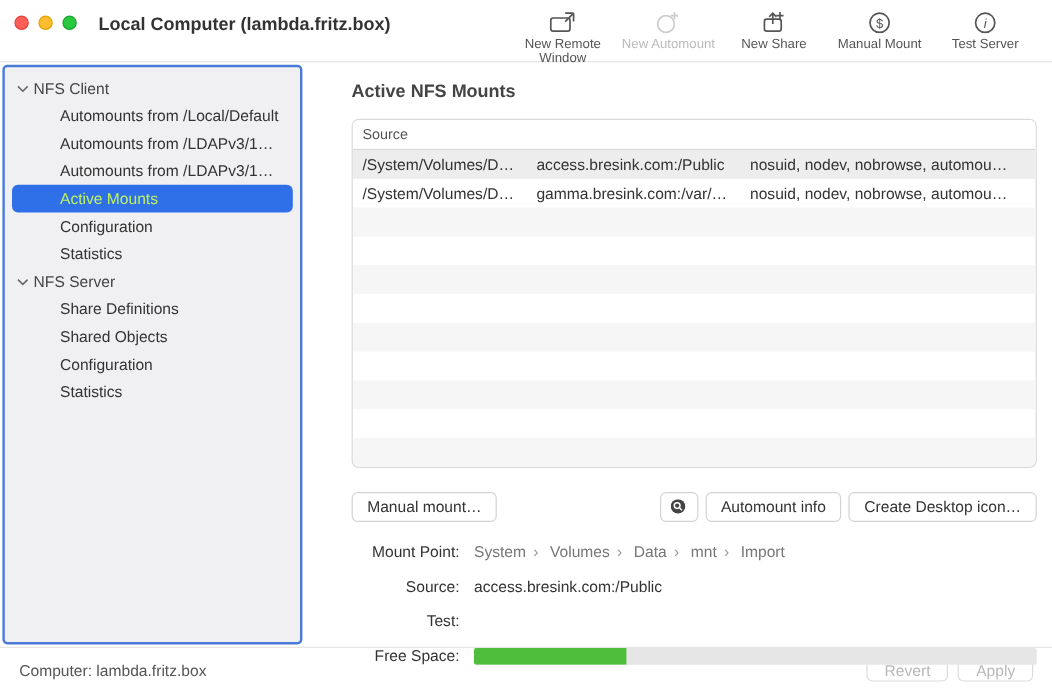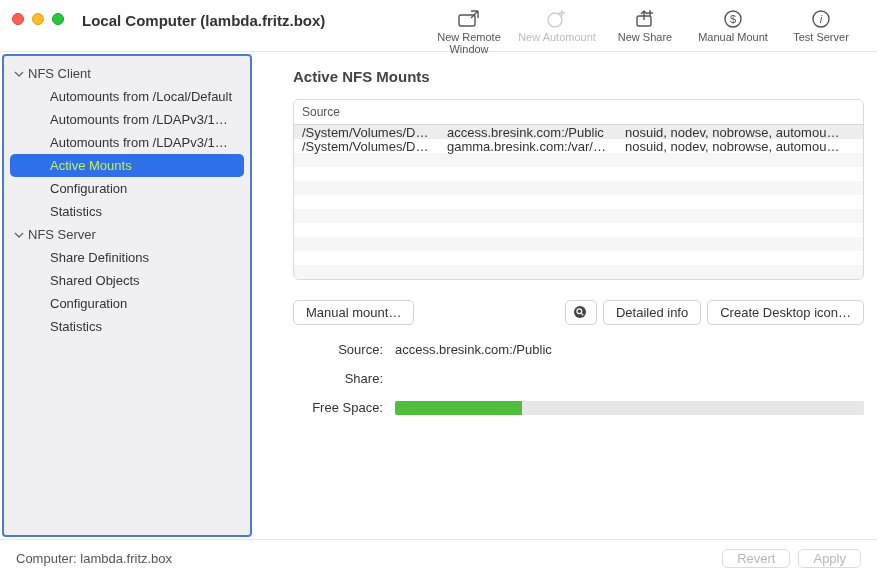--- a/index.html
+++ b/index.html
@@ -27,21 +27,21 @@
 .content{flex:1;padding:16px 13px 8px;display:flex;flex-direction:column}
 h2.sect{font-size:15px;font-weight:600;color:#444;margin-bottom:14px}
 
 .table{border:1px solid #d9d9d9;border-radius:6px;overflow:hidden;flex:0 0 auto}
 .thead{display:flex;background:#fff;border-bottom:1px solid #d9d9d9;font-size:12px;color:#555}
 .thead>div,.trow>div{padding:5px 8px;white-space:nowrap;overflow:hidden;text-overflow:ellipsis}
 .thead>div{border-right:1px solid #e4e4e4}
 .thead>div:last-child{border-right:none}
 .c1{width:145px}.c2{width:178px}.c3{flex:1}
 .tbody{}
-.trow{display:flex;font-size:13px;color:#333;height:14px;align-items:center}
+.trow{display:flex;font-size:13px;color:#333;height:24px;align-items:center}
 .trow.sel{background:#ededed}
 .trow.stripe{background:#f6f6f7}
 
 .btnrow{display:flex;gap:6px;margin:20px 0 10px}
 .btn{background:#fff;border:1px solid #d3d3d3;border-radius:5px;padding:4px 12px;font-size:13px;color:#333}
 .btn.icon{padding:4px 8px;display:flex;align-items:center;justify-content:center}
 .spacer{flex:1}
 
 .kv{display:flex;font-size:13px;margin:7px 0;align-items:center}
 .kv .k{width:90px;text-align:right;color:#333;margin-right:12px}
@@ -199,30 +199,40 @@
     <div class="btnrow">
       <button class="btn">Manual mount…</button>
       <div class="spacer"></div>
       <button class="btn icon">
         <svg width="14" height="14">
             <circle cx="6" cy="6" r="6" fill="#444"></circle>
             <circle cx="5.3" cy="5.3" r="2.4" fill="none" stroke="#fff" stroke-width="1.2"></circle>
             <path d="M7.3 7.3l2 2" stroke="#fff" stroke-width="1.2"></path>
           </svg>
       </button>
-      <button class="btn">Detailed info</button>
+      <button class="btn">Automount info</button>
       <button class="btn">Create Desktop icon…</button>
     </div>
 
+    <div class="kv">
+      <div class="k">Mount Point:</div>
+      <div class="v crumb">
+        <span>System</span><span class="sep">›</span>
+        <span>Volumes</span><span class="sep">›</span>
+        <span>Data</span><span class="sep">›</span>
+        <span>mnt</span><span class="sep">›</span>
+        <span>Import</span>
+      </div>
+    </div>
     <div class="kv">
       <div class="k">Source:</div>
       <div class="v">access.bresink.com:/Public</div>
     </div>
     <div class="kv">
-      <div class="k">Share:</div>
+      <div class="k">Test:</div>
     </div>
     <div class="kv">
       <div class="k">Free  Space:</div>
       <div class="bar">
         <div class="fill" style="width:27%"></div>
       </div>
     </div>
   </div>
 </div>
 

